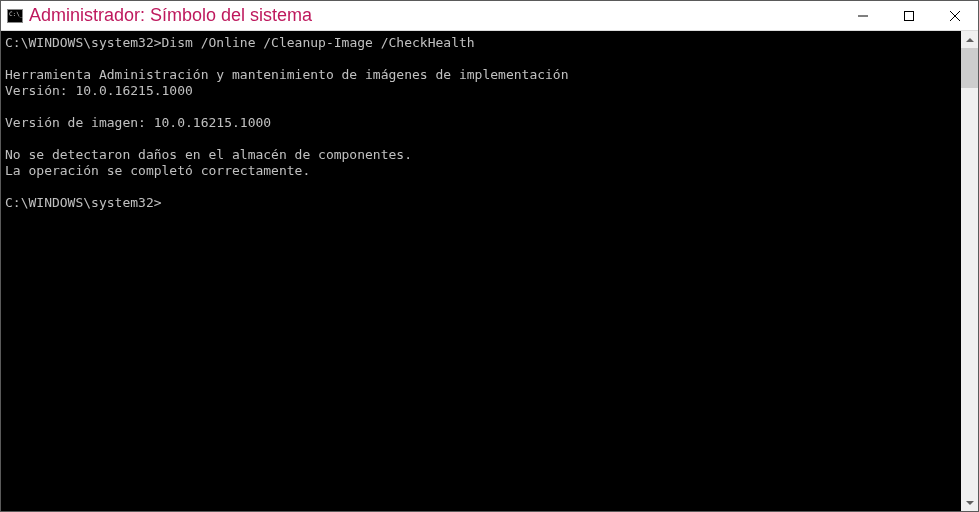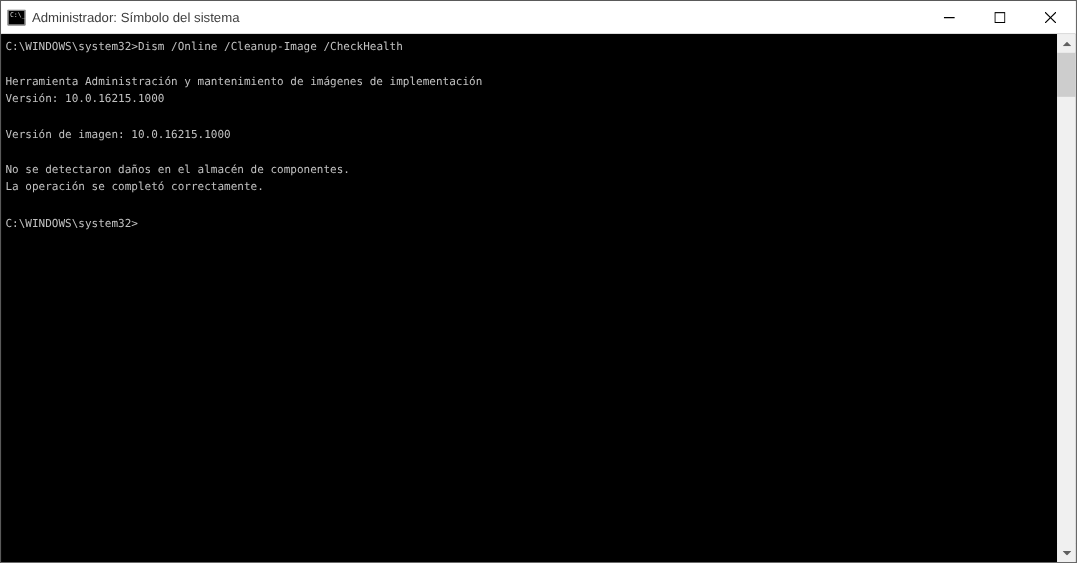--- a/index.html
+++ b/index.html
@@ -35,22 +35,22 @@
   .app-icon::before {
     content: "C:\\_";
     color: #ccc;
     font-size: 6px;
     font-family: Consolas, monospace;
     position: absolute;
     top: 1px; left: 1px;
     line-height: 6px;
   }
   .title-text {
-    font-size: 12px;
-    color: #404040;
+    font-size: 18px;
+    color: #be185d;
   }
   .win-controls {
     display: flex;
     height: 100%;
   }
   .win-btn {
     width: 46px;
     height: 100%;
     display: flex;
     align-items: center;
@@ -63,21 +63,21 @@
     position: relative;
     height: calc(100% - 30px);
     background: #000;
   }
   .terminal {
     position: absolute;
     left: 0; top: 0; right: 17px; bottom: 0;
     background: #000;
     color: #c0c0c0;
     font-family: Consolas, "Lucida Console", monospace;
-    font-size: 10px;
+    font-size: 13px;
     line-height: 16px;
     padding: 4px 4px;
     white-space: pre;
     overflow: hidden;
   }
   .scrollbar {
     position: absolute;
     right: 0; top: 0; bottom: 0;
     width: 17px;
     background: #f0f0f0;

